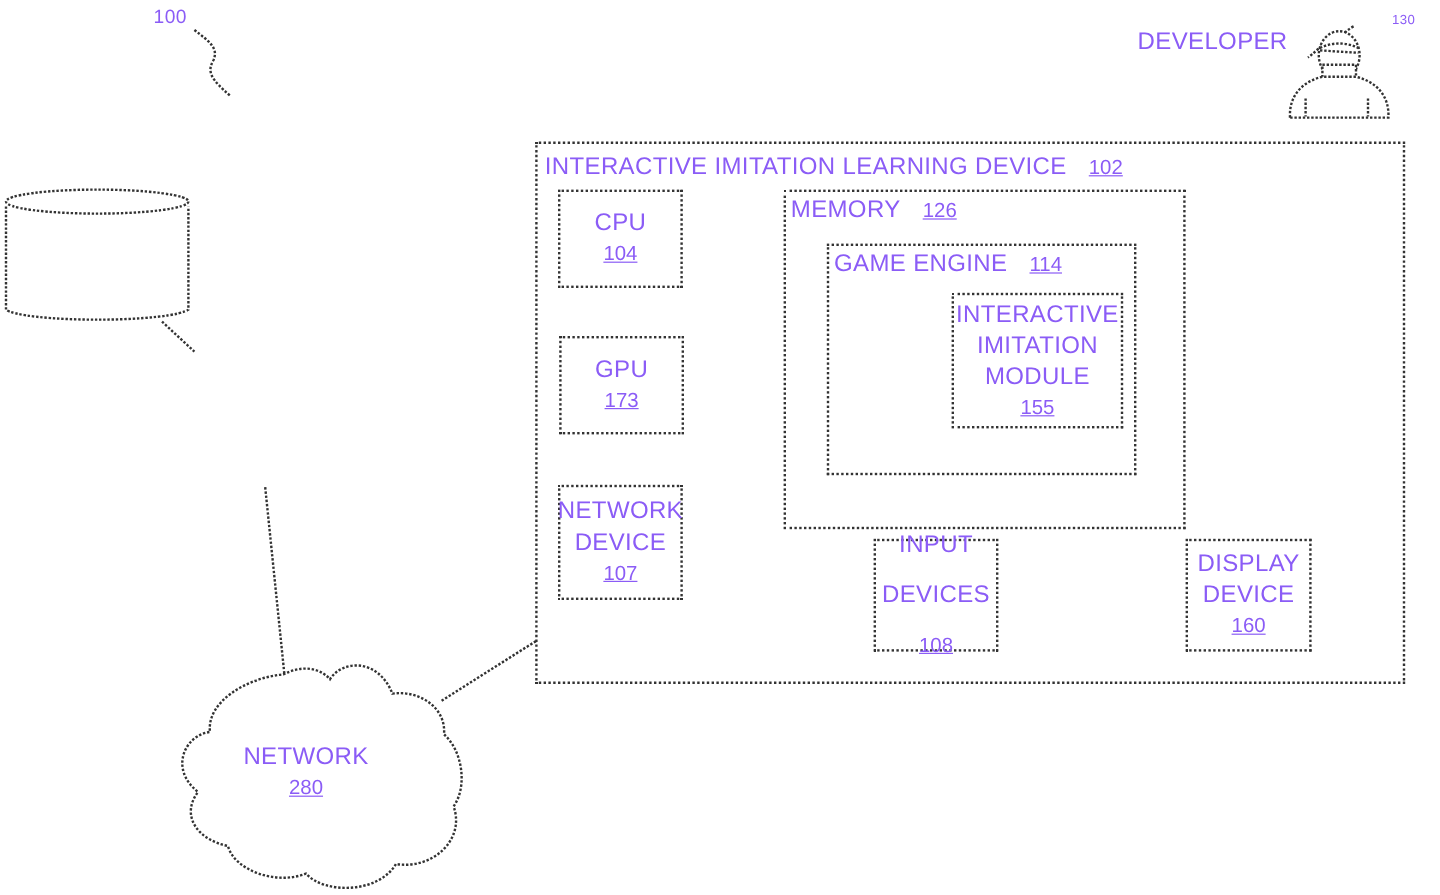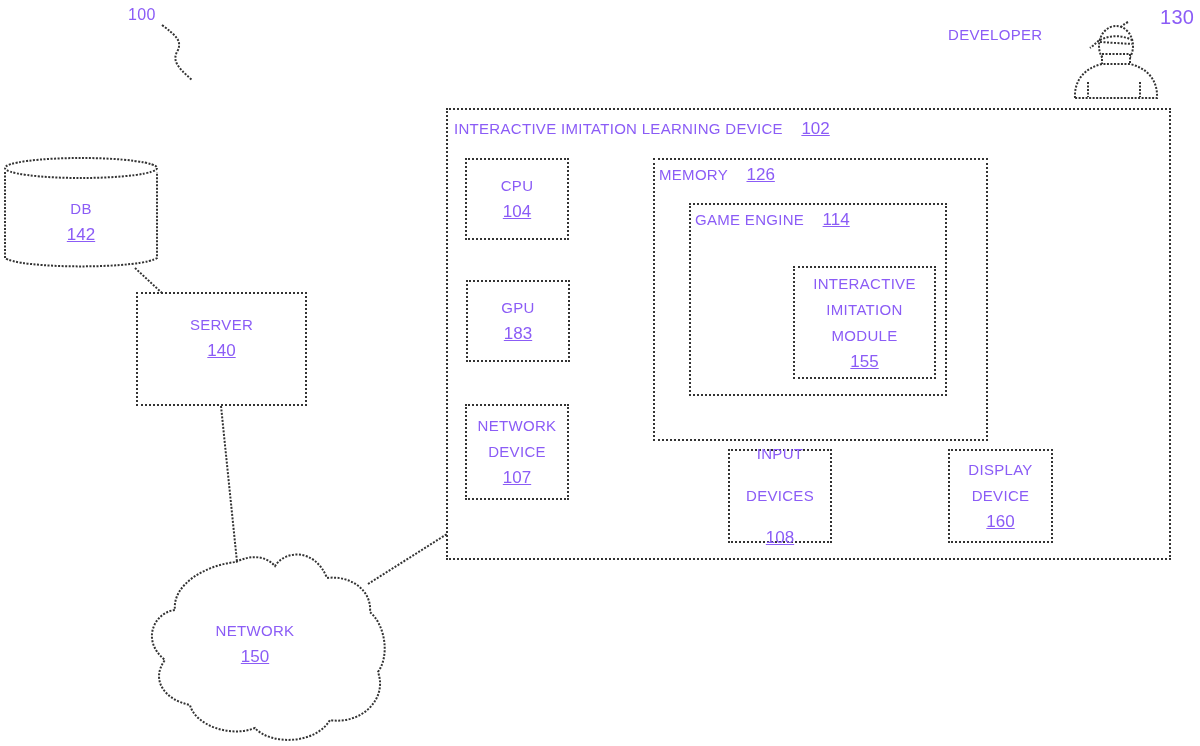--- a/index.html
+++ b/index.html
@@ -1,21 +1,21 @@
 <!DOCTYPE html>
 <html><head>
 <meta charset="utf-8">
 <style>
   html, body { margin: 0; padding: 0; background: #ffffff; }
   #canvas { position: relative; width: 1200px; height: 746px; background: #ffffff; overflow: hidden;
     font-family: "Liberation Sans", sans-serif; color: #8b5cf6; }
   svg#wires { position: absolute; left: 0; top: 0; width: 1200px; height: 746px; }
   .box { position: absolute; border: 2px dotted #333; box-sizing: border-box; background: transparent; }
   .centered { display: flex; flex-direction: column; align-items: center; justify-content: center; text-align: center; }
-  .lbl { font-size: 15px; letter-spacing: 0.3px; line-height: 26px; text-transform: uppercase; }
+  .lbl { font-size: 20px; letter-spacing: 0.3px; line-height: 26px; text-transform: uppercase; }
   .ref { font-size: 17px; text-decoration: underline; line-height: 26px; }
   .title-row { position: absolute; left: 6px; top: 6px; white-space: nowrap; }
   .title-row .ref { margin-left: 14px; }
   .free { position: absolute; white-space: nowrap; }
 </style>
 </head>
 <body>
 
 <div id="canvas">
 
@@ -51,52 +51,44 @@
            C350,575 372,590 370,612 C385,625 390,655 378,672
            C388,700 360,725 330,720 C315,745 270,745 255,728
            C230,738 195,725 190,705 C165,700 150,680 165,660
            C140,640 155,612 175,610 C172,585 205,565 236,562 Z"></path>
     </g>
   </svg>
 
   <div class="free lbl" style="left:128px;top:2px;font-size:16px;">100</div>
 
   <div class="free lbl" style="left:948px;top:22px;">DEVELOPER</div>
-  <div class="free lbl" style="left:1160px;top:4px;font-size:20px;">130</div>
+  <div class="free lbl" style="left:1160px;top:4px;font-size:11px;">130</div>
 
-  <div class="free centered" style="left:5px;top:196px;width:152px;">
-    <span class="lbl">DB</span>
-    <span class="ref">142</span>
-  </div>
 
-  <div class="box centered" style="left:136px;top:292px;width:171px;height:114px;padding-bottom:22px;">
-    <span class="lbl">SERVER</span>
-    <span class="ref">140</span>
-  </div>
 
   <div class="free centered" style="left:180px;top:618px;width:150px;">
     <span class="lbl">NETWORK</span>
-    <span class="ref">150</span>
+    <span class="ref">280</span>
   </div>
 
-  <div class="box" style="left:446px;top:108px;width:725px;height:452px;text-decoration:underline;">
+  <div class="box" style="left:446px;top:118px;width:725px;height:452px;text-decoration:underline;">
     <div class="title-row">
       <span class="lbl">INTERACTIVE IMITATION LEARNING DEVICE</span>
       <span class="ref">102</span>
     </div>
   </div>
 
   <div class="box centered" style="left:465px;top:158px;width:104px;height:82px;justify-content:center;">
     <span class="lbl">CPU</span>
     <span class="ref">104</span>
   </div>
 
   <div class="box centered" style="left:466px;top:280px;width:104px;height:82px;">
     <span class="lbl">GPU</span>
-    <span class="ref">183</span>
+    <span class="ref">173</span>
   </div>
 
   <div class="box centered" style="left:465px;top:404px;width:104px;height:96px;">
     <span class="lbl">NETWORK</span>
     <span class="lbl">DEVICE</span>
     <span class="ref">107</span>
   </div>
 
   <div class="box" style="left:653px;top:158px;width:335px;height:283px;">
     <div class="title-row" style="left:4px;top:2px;">
@@ -105,32 +97,32 @@
     </div>
   </div>
 
   <div class="box" style="left:689px;top:203px;width:258px;height:193px;">
     <div class="title-row" style="left:4px;top:2px;">
       <span class="lbl">GAME ENGINE</span>
       <span class="ref">114</span>
     </div>
   </div>
 
-  <div class="box centered" style="left:793px;top:266px;width:143px;height:113px;">
+  <div class="box centered" style="left:793px;top:244px;width:143px;height:113px;">
     <span class="lbl">INTERACTIVE</span>
     <span class="lbl">IMITATION</span>
     <span class="lbl">MODULE</span>
     <span class="ref">155</span>
   </div>
 
   <div class="box centered" style="left:728px;top:449px;width:104px;height:94px;gap:16px;">
     <span class="lbl">INPUT</span>
     <span class="lbl">DEVICES</span>
     <span class="ref">108</span>
   </div>
 
-  <div class="box centered" style="left:948px;top:449px;width:105px;height:94px;">
+  <div class="box centered" style="left:988px;top:449px;width:105px;height:94px;">
     <span class="lbl">DISPLAY</span>
     <span class="lbl">DEVICE</span>
     <span class="ref">160</span>
   </div>
 
 </div>
 
 </body></html>

